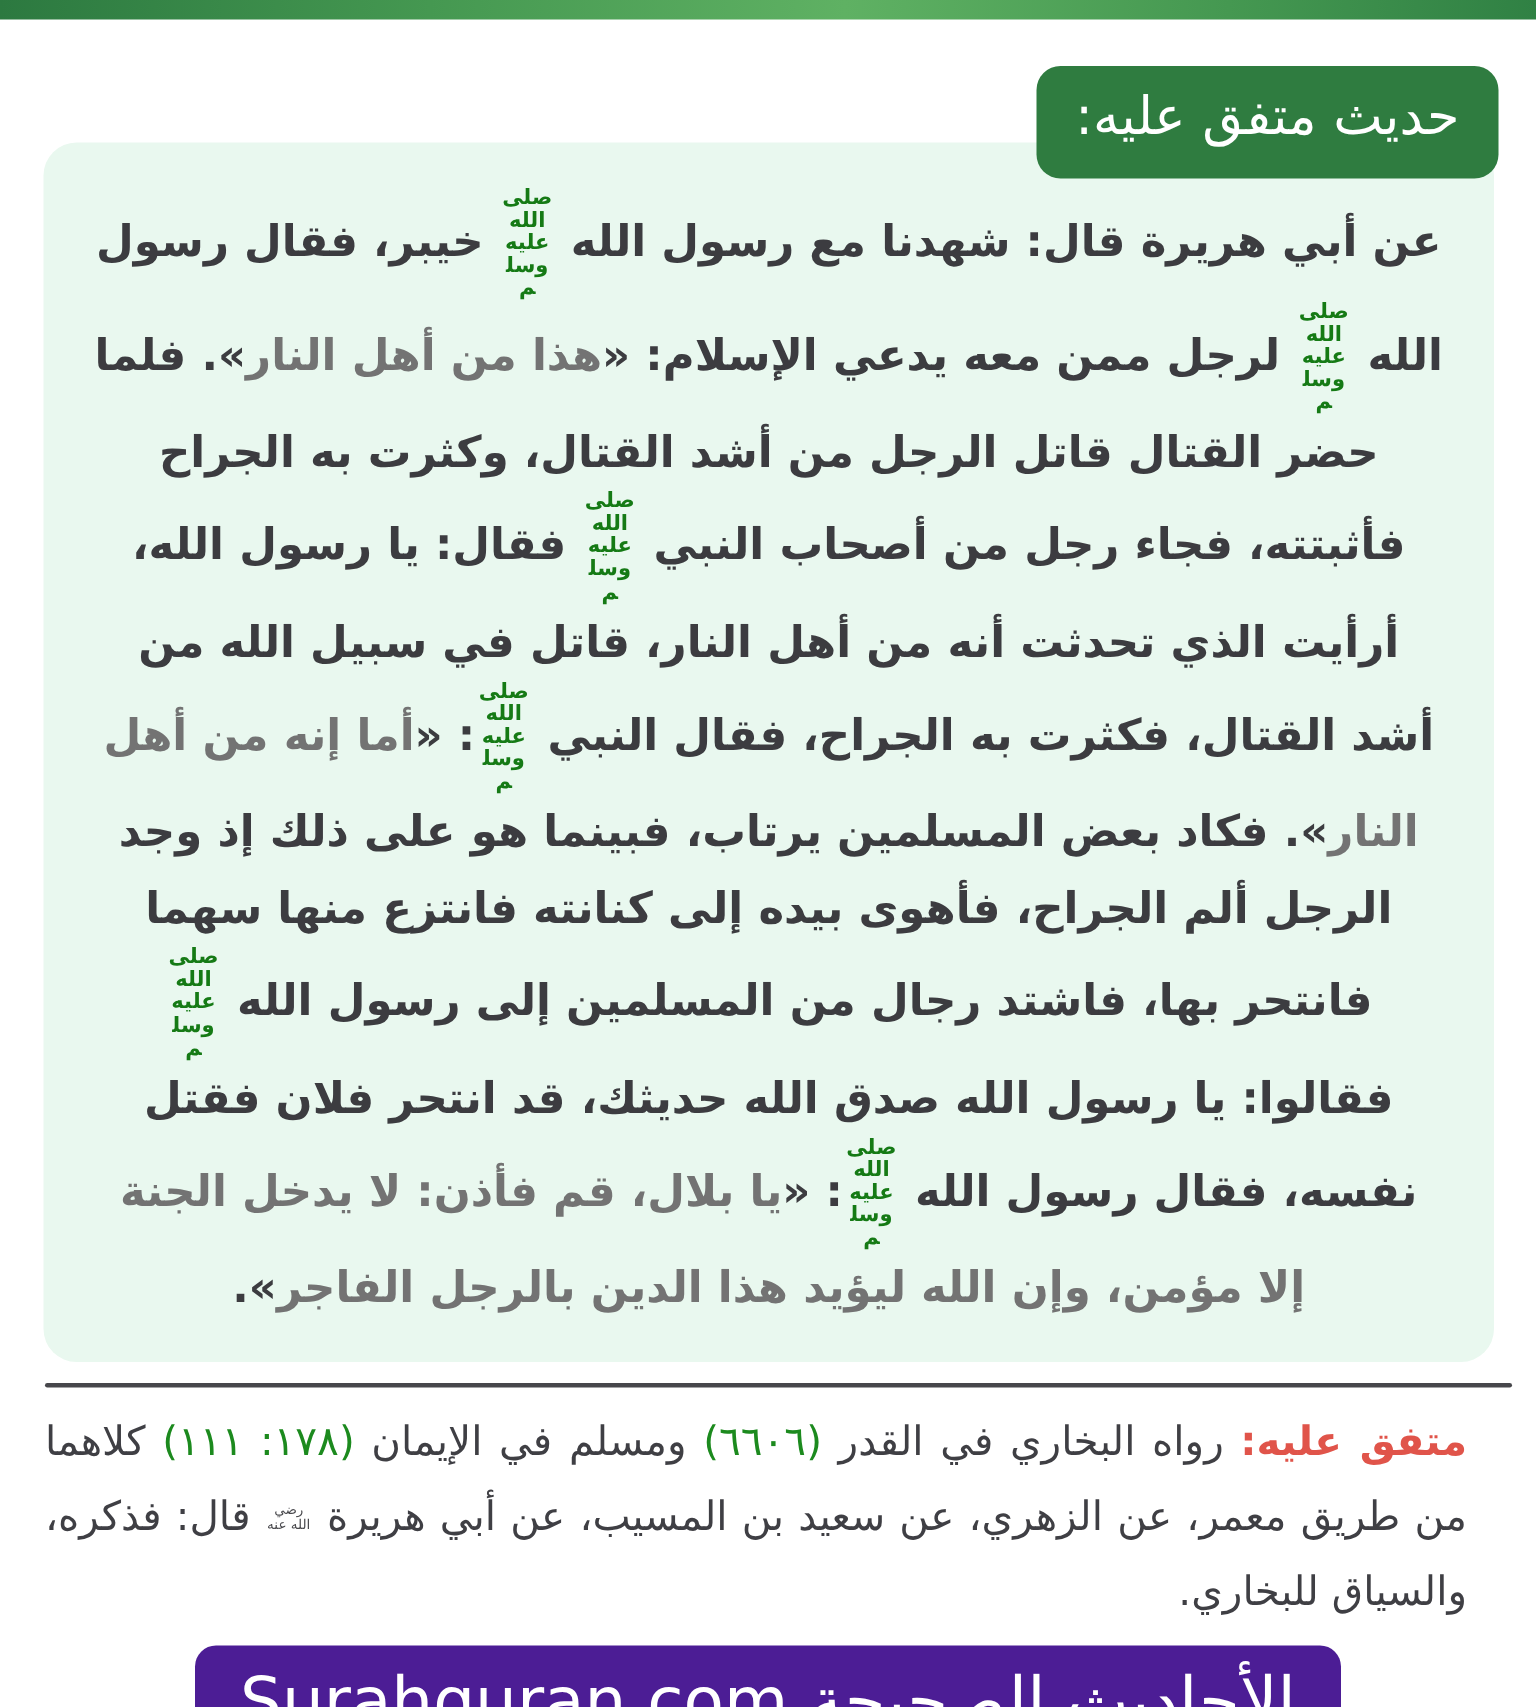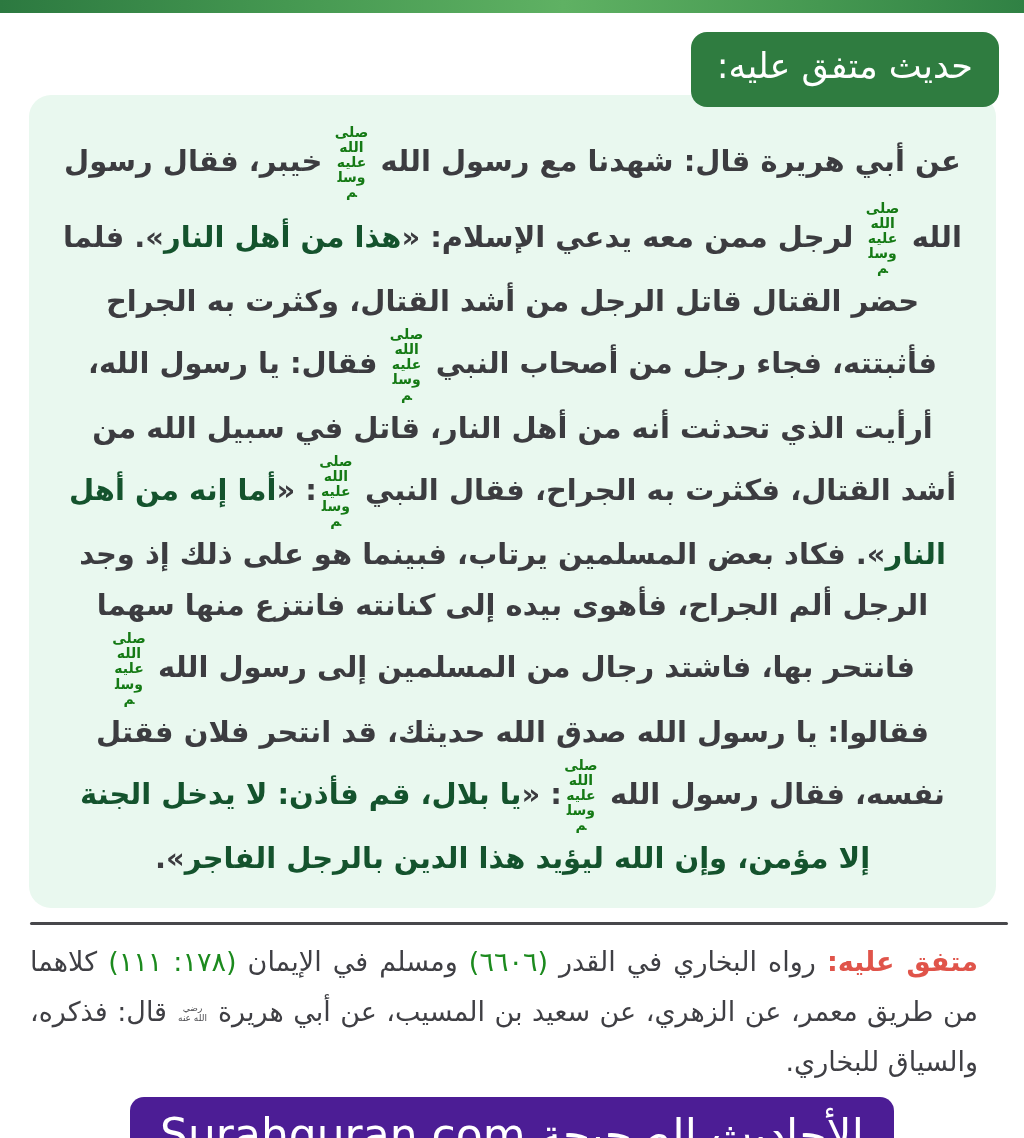--- a/index.html
+++ b/index.html
@@ -21,21 +21,21 @@
   }
   .top-bar { height: 13px; }
   .bottom-bar {
     position: absolute;
     left: 0; bottom: 0;
     height: 26px;
     z-index: 6;
   }
   .header-badge {
     position: absolute;
-    top: 32px;
+    top: 44px;
     right: 25px;
     z-index: 3;
     background: #2f7c40;
     color: #ffffff;
     direction: rtl;
     font-size: 35px;
     padding: 12px 26px 17px 26px;
     border-radius: 16px;
     line-height: 1.3;
   }
@@ -49,21 +49,21 @@
     padding: 30px 34px 24px 34px;
   }
   .hadith-text {
     direction: rtl;
     text-align: center;
     font-weight: bold;
     font-size: 29px;
     line-height: 51px;
     color: #3c3c40;
   }
-  .seg-blue { color: #14532d; }
+  .seg-blue { color: #737373; }
   .seg-red  { color: #e0544a; font-weight: bold; }
   .seg-green{ color: #1c8a1e; }
   .seg-saw, .seg-raa {
     display: inline-block;
     width: 38px;
     font-size: 14px;
     line-height: 1.08;
     font-weight: bold;
     text-align: center;
     vertical-align: middle;

